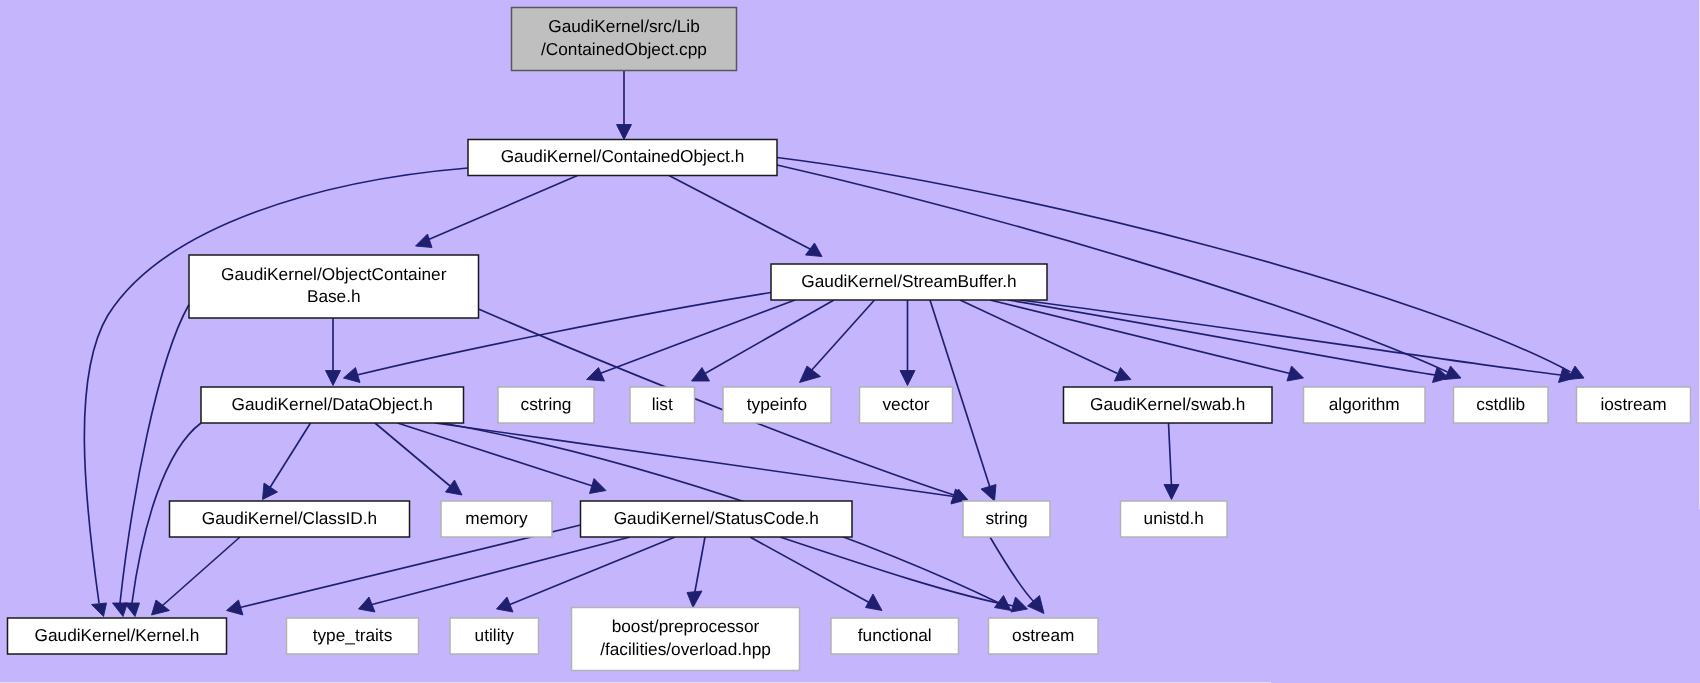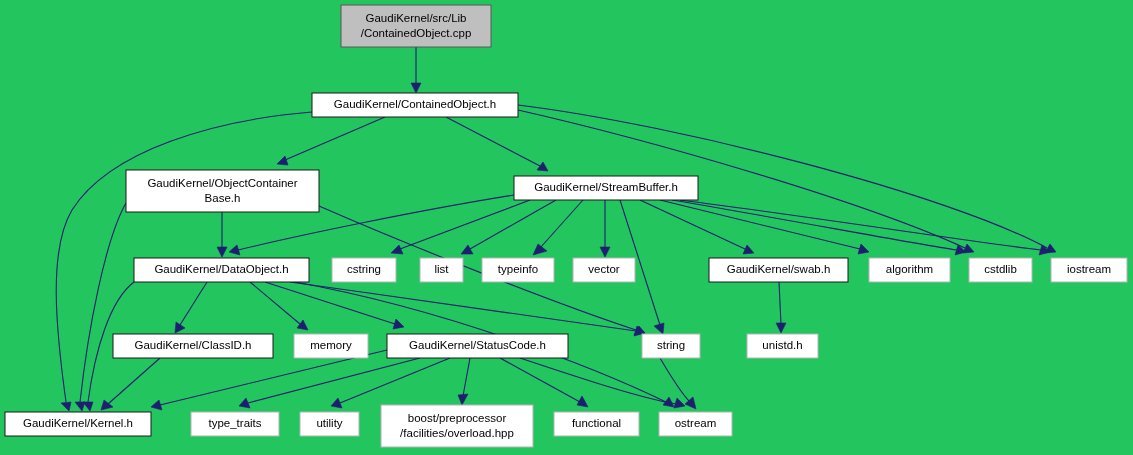--- a/index.html
+++ b/index.html
@@ -1,17 +1,17 @@
 <!DOCTYPE html>
 <html><head>
 <meta charset="utf-8">
 <style>
   html,body{margin:0;padding:0;background:#ffffff;}
   body{font-family:"Liberation Sans","DejaVu Sans",sans-serif;}
-  #canvas{position:relative;width:1133px;height:455px;background:#22c55e;overflow:hidden;}
+  #canvas{position:relative;width:1133px;height:455px;background:#c4b5fd;overflow:hidden;}
   #graph{position:absolute;left:0;top:0;width:1133px;height:455px;}
   .node-label{
     font-family:"Liberation Sans","DejaVu Sans",sans-serif;
     font-size:11.5px;
     fill:#000000;
     text-anchor:middle;
     dominant-baseline:middle;
   }
   .edge-path{fill:none;stroke:#1f1f70;stroke-width:1.1;}
   .edge-head{fill:#1f1f70;stroke:#1f1f70;stroke-width:0.6;}

